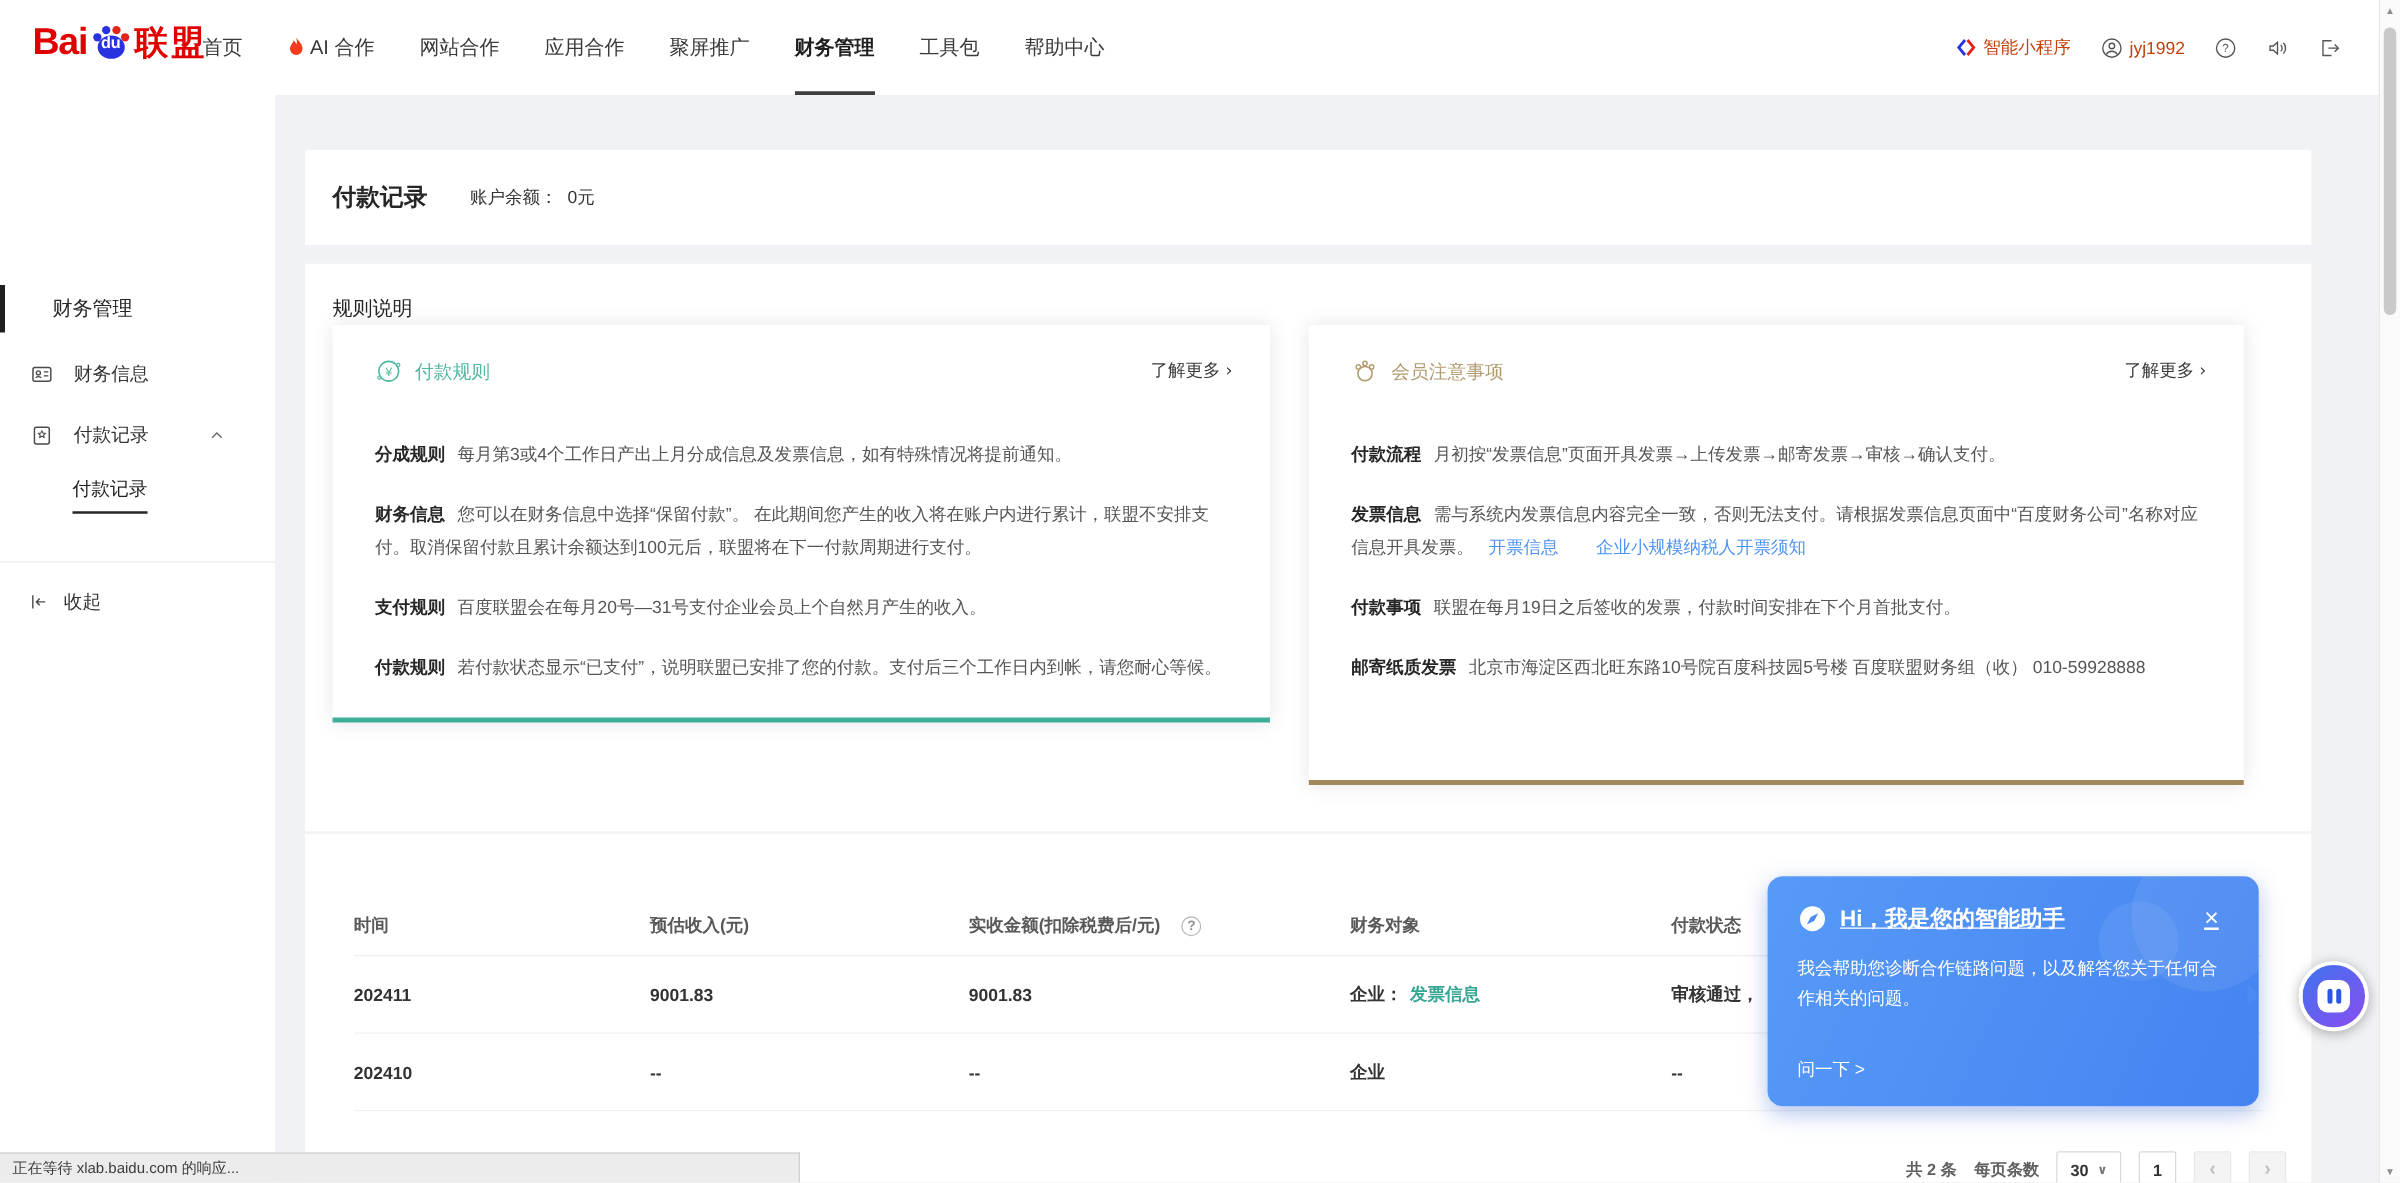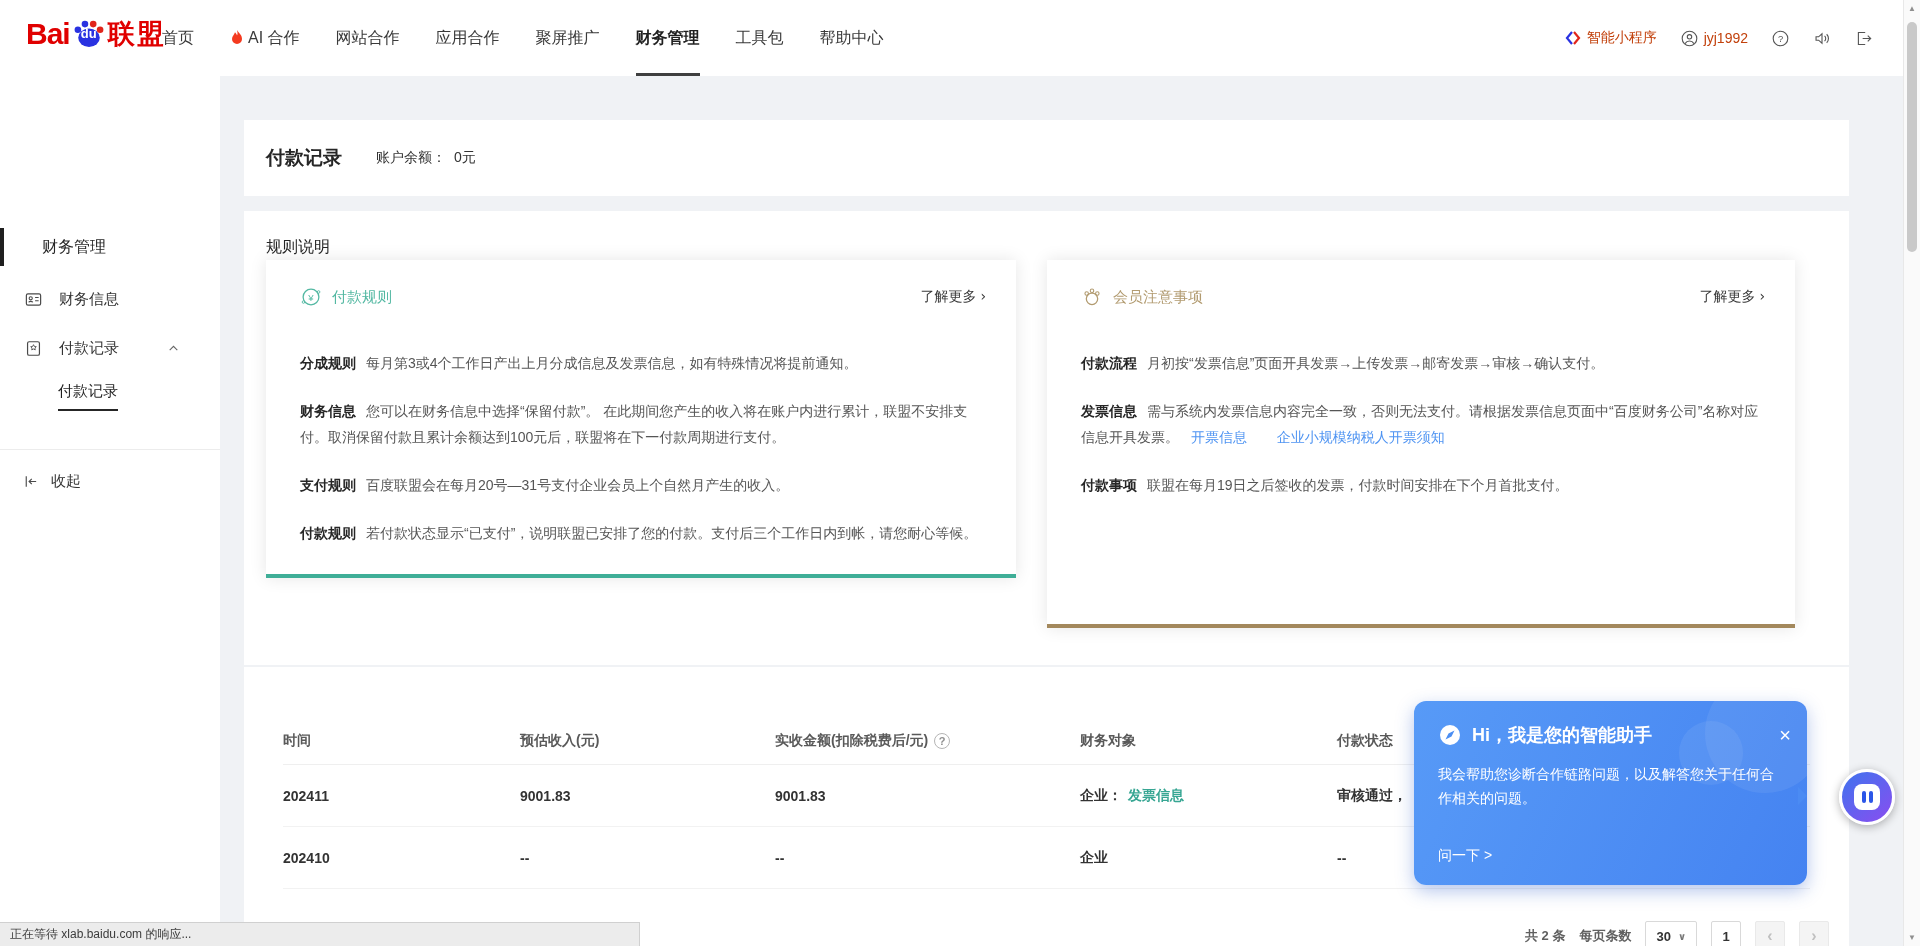--- a/index.html
+++ b/index.html
@@ -53,40 +53,40 @@
   .rule-body b { color:#262626; margin-right:10px; }
   .blue-link { color:#4f94f2; cursor:pointer; }
   .blue-link.l1 { margin-left:8px; }
   .blue-link.l2 { margin-left:26px; }
   
   .card-table { left:244px; top:667px; width:1605px; height:279px;font-weight:bold; }
   .ptable { position:absolute; left:39px; right:39px; top:50px; font-size:14px; }
   .trow { display:flex; align-items:center; }
   .trow.head { height:48px; color:#595959; border-bottom:1px solid #efefef; }
   .trow.body { height:62px; color:#333; border-bottom:1px solid #f2f2f2; }
-  .c1{width:237px;} .c2{width:255px;} .c3{width:305px; display:flex; align-items:center; gap:6px;}
+  .c1{width:237px;} .c2{width:255px;} .c3{width:305px; display:flex; align-items:center; gap:17px;}
   .c4{width:257px;} .c5{flex:1;}
   .q-circle { width:16px; height:16px; border:1px solid #b5b5b5; border-radius:50%; color:#8f8f8f;
               font-size:11px; display:inline-flex; align-items:center; justify-content:center; cursor:pointer; }
   .table-link { color:#37a693; cursor:pointer; margin-left:6px; }
   .pagination { position:absolute; right:20px; top:254px; display:flex; align-items:center; gap:14px; font-size:13px; color:#606060; }
   .select-box { border:1px solid #d9d9d9; border-radius:2px; height:30px; padding:0 10px; display:flex; align-items:center; gap:7px; background:#fff; cursor:pointer; color:#333; }
   .select-box .chev { font-size:10px; color:#777; }
   .page-btn { width:30px; height:30px; display:flex; align-items:center; justify-content:center; border-radius:2px; cursor:pointer; }
   .page-btn.current { background:#fff; border:1px solid #d9d9d9; color:#333; }
   .page-btn.arrow { background:#f4f4f4; border:1px solid #e9e9e9; color:#c0c0c0; font-size:16px; }
   
   .chat-popup { position:absolute; left:1414px; top:701px; width:393px; height:184px; color:#fff;
     background:linear-gradient(115deg,#579af7 0%,#4583f1 100%); border-radius:12px; z-index:30;
     box-shadow:0 6px 18px rgba(40,90,200,.35); overflow:visible; }
   .chat-popup::after { content:""; position:absolute; right:-9px; top:86px; border:9px solid transparent; border-left-color:#4b8bf3; }
   .chat-deco1,.chat-deco2 { position:absolute; border-radius:50%; background:rgba(255,255,255,.07); }
   .chat-deco1 { width:120px; height:120px; right:-18px; top:-28px; }
   .chat-deco2 { width:64px; height:64px; right:64px; top:20px; }
-  .chat-head { display:flex; align-items:center; padding:22px 12px 0 24px; position:relative; }
+  .chat-head { display:flex; align-items:center; padding:22px 28px 0 24px; position:relative;text-decoration:underline; }
   .chat-title { font-size:18px; font-weight:bold; margin-left:10px; flex:1; }
   .chat-close { font-size:20px; cursor:pointer; line-height:1; padding:0 4px; }
   .chat-body { padding:15px 20px 0 24px; font-size:14px; line-height:24px; }
   .chat-action { position:absolute; left:24px; bottom:20px; font-size:14px; cursor:pointer;margin-top:12px; }
   
   .robot { position:absolute; left:1839px; top:769px; width:56px; height:56px; border-radius:50%;
     background:linear-gradient(140deg,#3f74ee,#8a4df0); border:3px solid #fff;
     box-shadow:0 2px 10px rgba(0,0,0,.30); z-index:31; display:flex; align-items:center; justify-content:center; cursor:pointer; }
   .robot-core { width:26px; height:26px; background:#fff; border-radius:8px; display:flex; align-items:center; justify-content:center; gap:3px; }
   .robot-core i { width:4px; height:12px; background:#2b56e8; border-radius:2px; }
@@ -288,20 +288,21 @@
       </span>
     </div>
     <div class="rule-body">
       <p><b>付款流程</b><span>月初按“发票信息”页面开具发票→上传发票→邮寄发票→审核→确认支付。</span></p>
       <p>
         <b>发票信息</b><span>需与系统内发票信息内容完全一致，否则无法支付。请根据发票信息页面中“百度财务公司”名称对应信息开具发票。</span>
         <span class="blue-link l1">开票信息</span>
         <span class="blue-link l2">企业小规模纳税人开票须知</span>
       </p>
       <p><b>付款事项</b><span>联盟在每月19日之后签收的发票，付款时间安排在下个月首批支付。</span></p>
+      <p><b>邮寄纸质发票</b><span>北京市海淀区西北旺东路10号院百度科技园5号楼 百度联盟财务组（收） 010-59928888</span></p>
     </div>
   </div>
 </div>
 
 <div class="card card-table">
   <div class="ptable">
     <div class="trow head">
       <div class="c1">时间</div>
       <div class="c2">预估收入(元)</div>
       <div class="c3">

